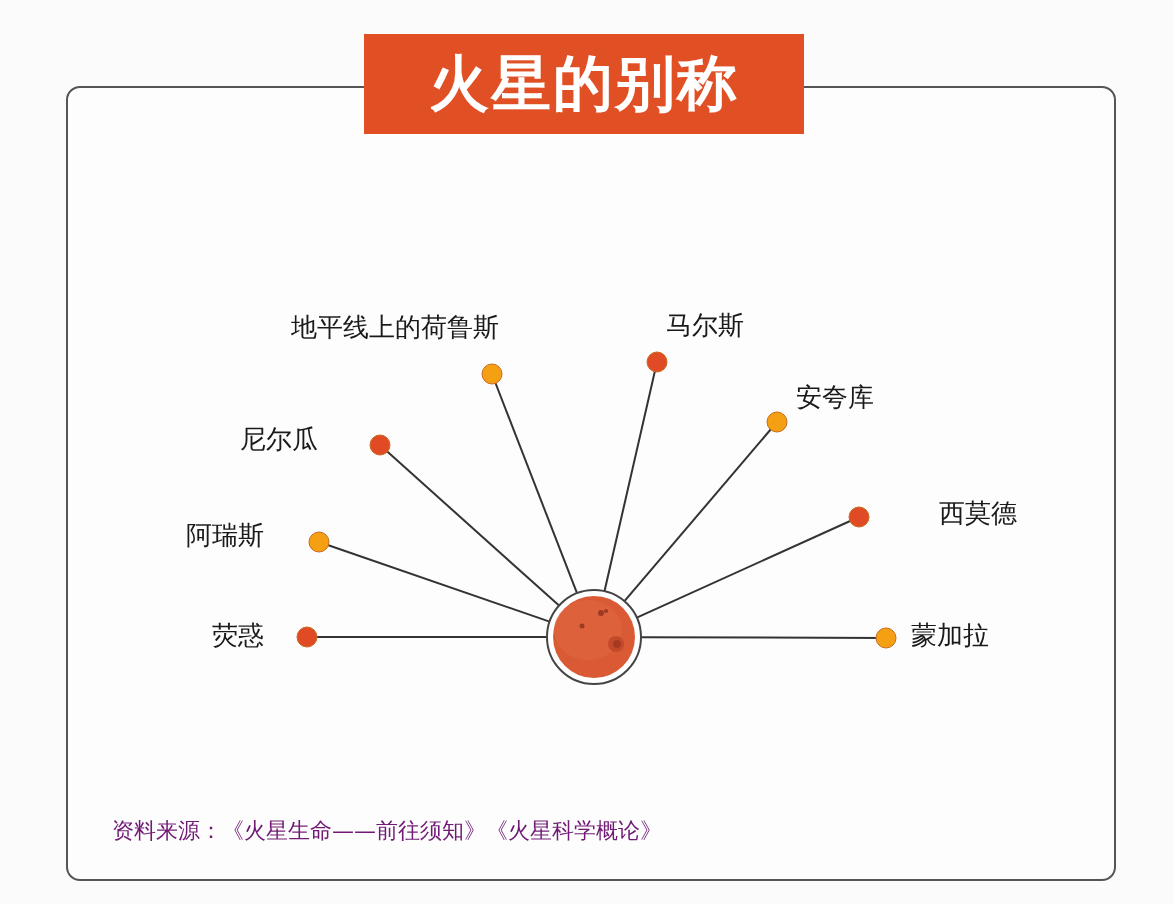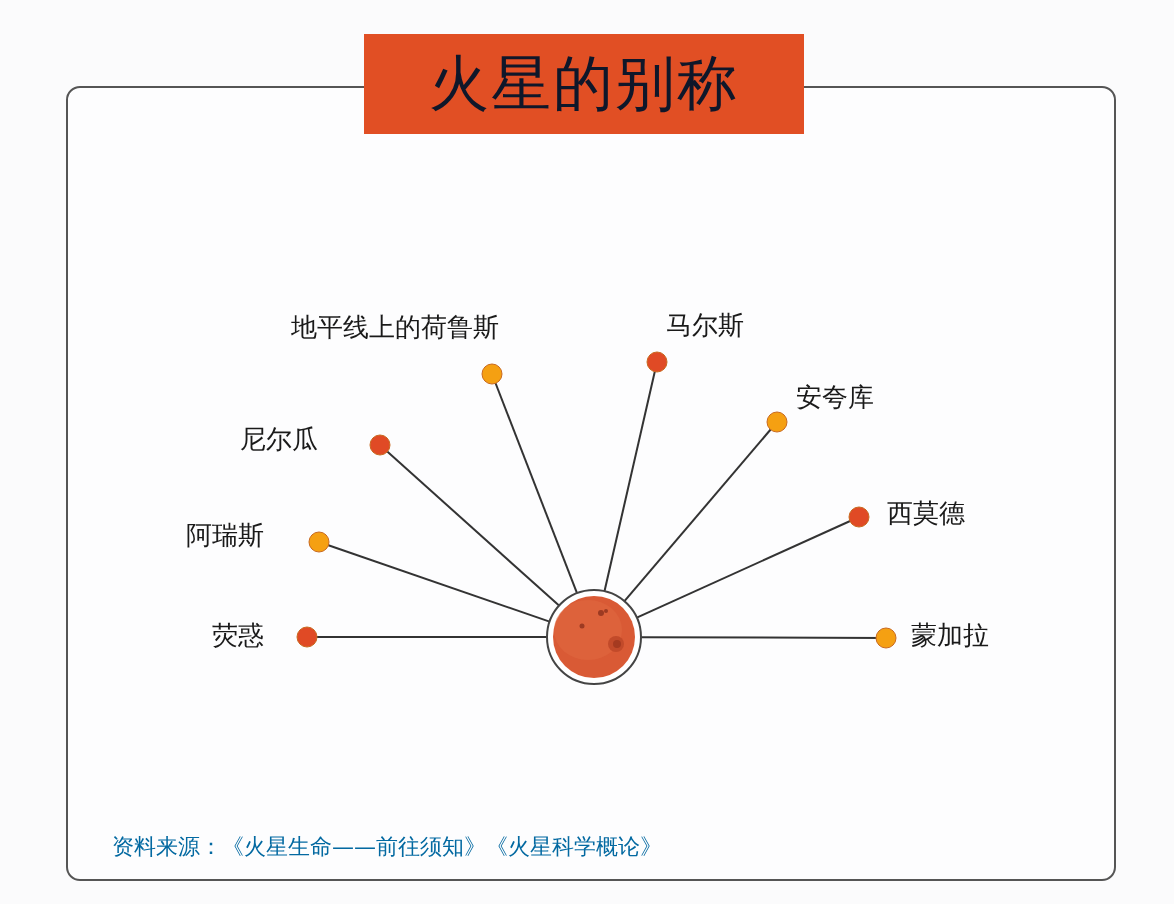--- a/index.html
+++ b/index.html
@@ -2,24 +2,24 @@
 <html><head>
 <meta charset="utf-8">
 <style>
   html, body { margin:0; padding:0; }
   body { width:1174px; height:904px; background:#fbfbfc; position:relative; overflow:hidden;
          font-family:"DejaVu Sans","Liberation Sans",sans-serif; }
   .frame { position:absolute; left:66px; top:86px; width:1050px; height:795px;
            border:2px solid #555; border-radius:14px; box-sizing:border-box; background:#fdfdfe; }
   .title-box { position:absolute; left:364px; top:34px; width:440px; height:100px;
                background:#e14f24; display:flex; align-items:center; justify-content:center; }
-  .title-box span { color:#0f172a; font-size:60px; font-weight:normal; letter-spacing:2px; }
+  .title-box span { color:#ffffff; font-size:60px; font-weight:bold; letter-spacing:2px; }
   svg.diagram { position:absolute; left:0; top:0; }
   .label { position:absolute; font-size:26px; color:#1a1a1a; white-space:nowrap; line-height:1; }
-  .source { position:absolute; left:112px; top:816px; font-size:22px; color:#0369a1; white-space:nowrap;margin-top:16px; }
+  .source { position:absolute; left:112px; top:816px; font-size:22px; color:#701a75; white-space:nowrap; }
 </style>
 </head>
 <body>
 
 <div class="frame"></div>
 
 <div class="title-box">
   <span>火星的别称</span>
 </div>
 
@@ -56,17 +56,17 @@
     </g>
 </svg>
 
 <div id="labels">
     <div class="label" style="left: 212px; top: 622px;">荧惑</div>
     <div class="label" style="left: 186px; top: 524px; font-family: Liberation Mono, monospace;">阿瑞斯</div>
     <div class="label" style="left: 240px; top: 414px; margin-top: 12px;">尼尔瓜</div>
     <div class="label" style="left: 291px; top: 314px;">地平线上的荷鲁斯</div>
     <div class="label" style="left: 666px; top: 312px;">马尔斯</div>
     <div class="label" style="left: 796px; top: 384px;">安夸库</div>
-    <div class="label" style="left: 887px; top: 500px;">西莫德</div>
+    <div class="label" style="left: 939px; top: 500px;">西莫德</div>
     <div class="label" style="left: 911px; top: 622px;">蒙加拉</div>
   </div>
 
 <div class="source">资料来源：《火星生命——前往须知》《火星科学概论》</div>
 
 </body></html>

